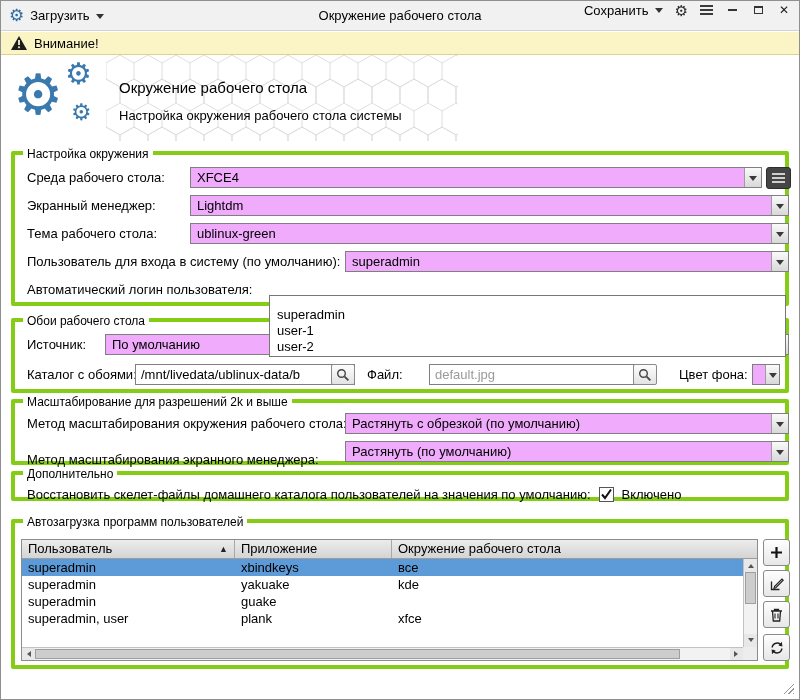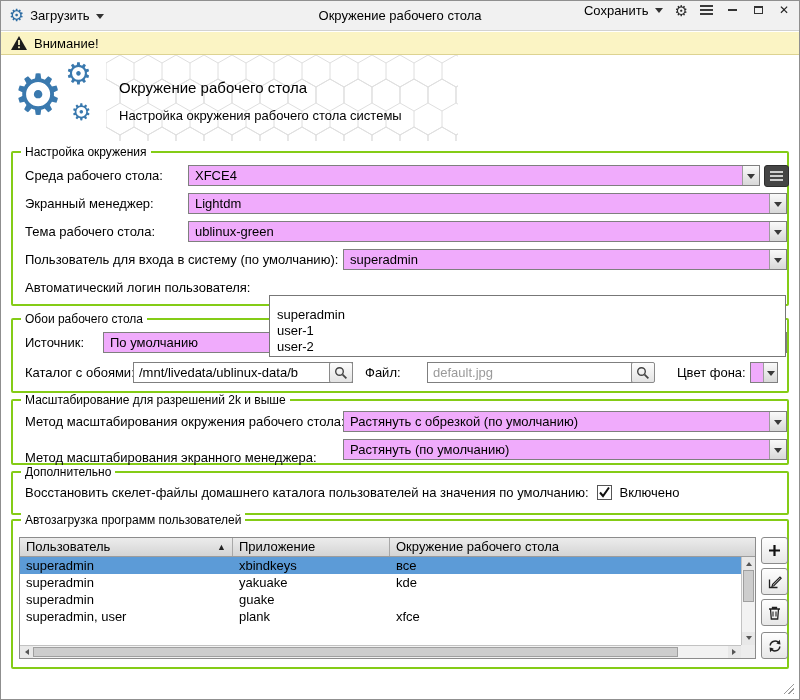--- a/index.html
+++ b/index.html
@@ -31,26 +31,26 @@
   #hexbg{position:absolute;left:105px;top:0;z-index:0}
   #logo{position:absolute;left:10px;top:2px;width:100px;height:82px;color:#3a79ae;z-index:1}
   .lg{position:absolute;line-height:1}
   .lg1{font-size:56px;left:2px;top:10px}
   .lg2{font-size:30px;left:54px;top:2px}
   .lg3{font-size:23px;left:60px;top:44px}
   #h-title{position:absolute;left:118px;top:24px;font-size:15px;z-index:1}
   #h-sub{position:absolute;left:118px;top:53px;font-size:13px;z-index:1}
 
   
-  .group{position:absolute;left:10px;width:778px;border:2px solid #84cc16;border-radius:2px;background:transparent}
+  .group{position:absolute;left:10px;width:778px;border:4px solid #84cc16;border-radius:2px;background:transparent}
   .legend{position:absolute;top:-8px;left:8px;background:#fff;padding:0 4px;font-size:12px;line-height:15px;white-space:nowrap}
   #g1{top:150px;height:155px}
   #g2{top:317px;height:75px}
   #g3{top:398px;height:66px}
-  #g4{top:470px;height:44px}
+  #g4{top:470px;height:30px}
   #g5{top:518px;height:150px}
 
   .lbl{position:absolute;left:12px;line-height:21px;white-space:nowrap}
 
   
   .combo{position:absolute;height:21px;background:#f0abfc;border:1px solid #7f7f7f;display:flex;align-items:stretch}
   .combo .ctext{flex:1;padding:0 6px;line-height:19px;white-space:nowrap;overflow:hidden}
   .combo .cbtn{width:17px;border-left:1px solid #9d9d9d;background:linear-gradient(#fafafa,#d8d8d8);display:flex;align-items:center;justify-content:center}
   .adown{width:0;height:0;border:4px solid transparent;border-top:5px solid #3a3a3a;margin-top:5px}
 

